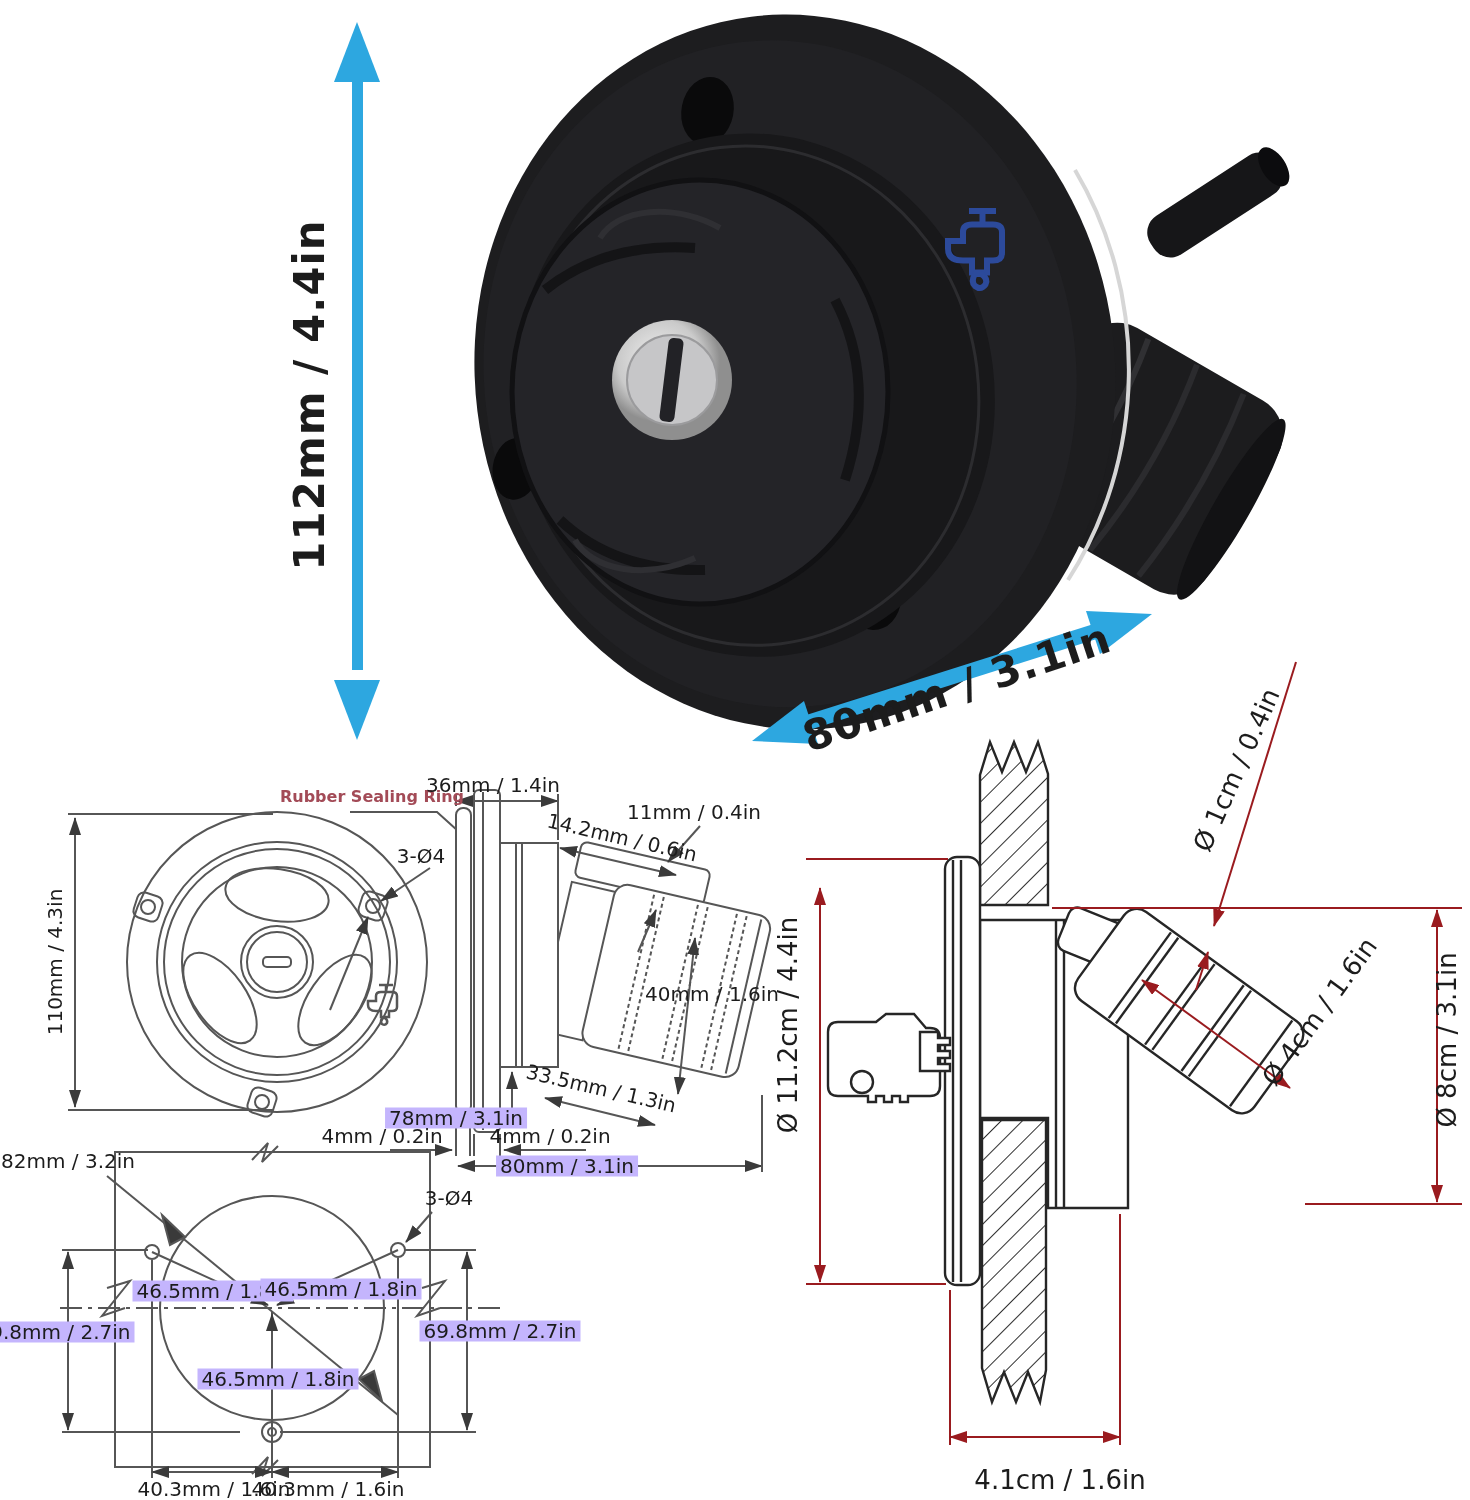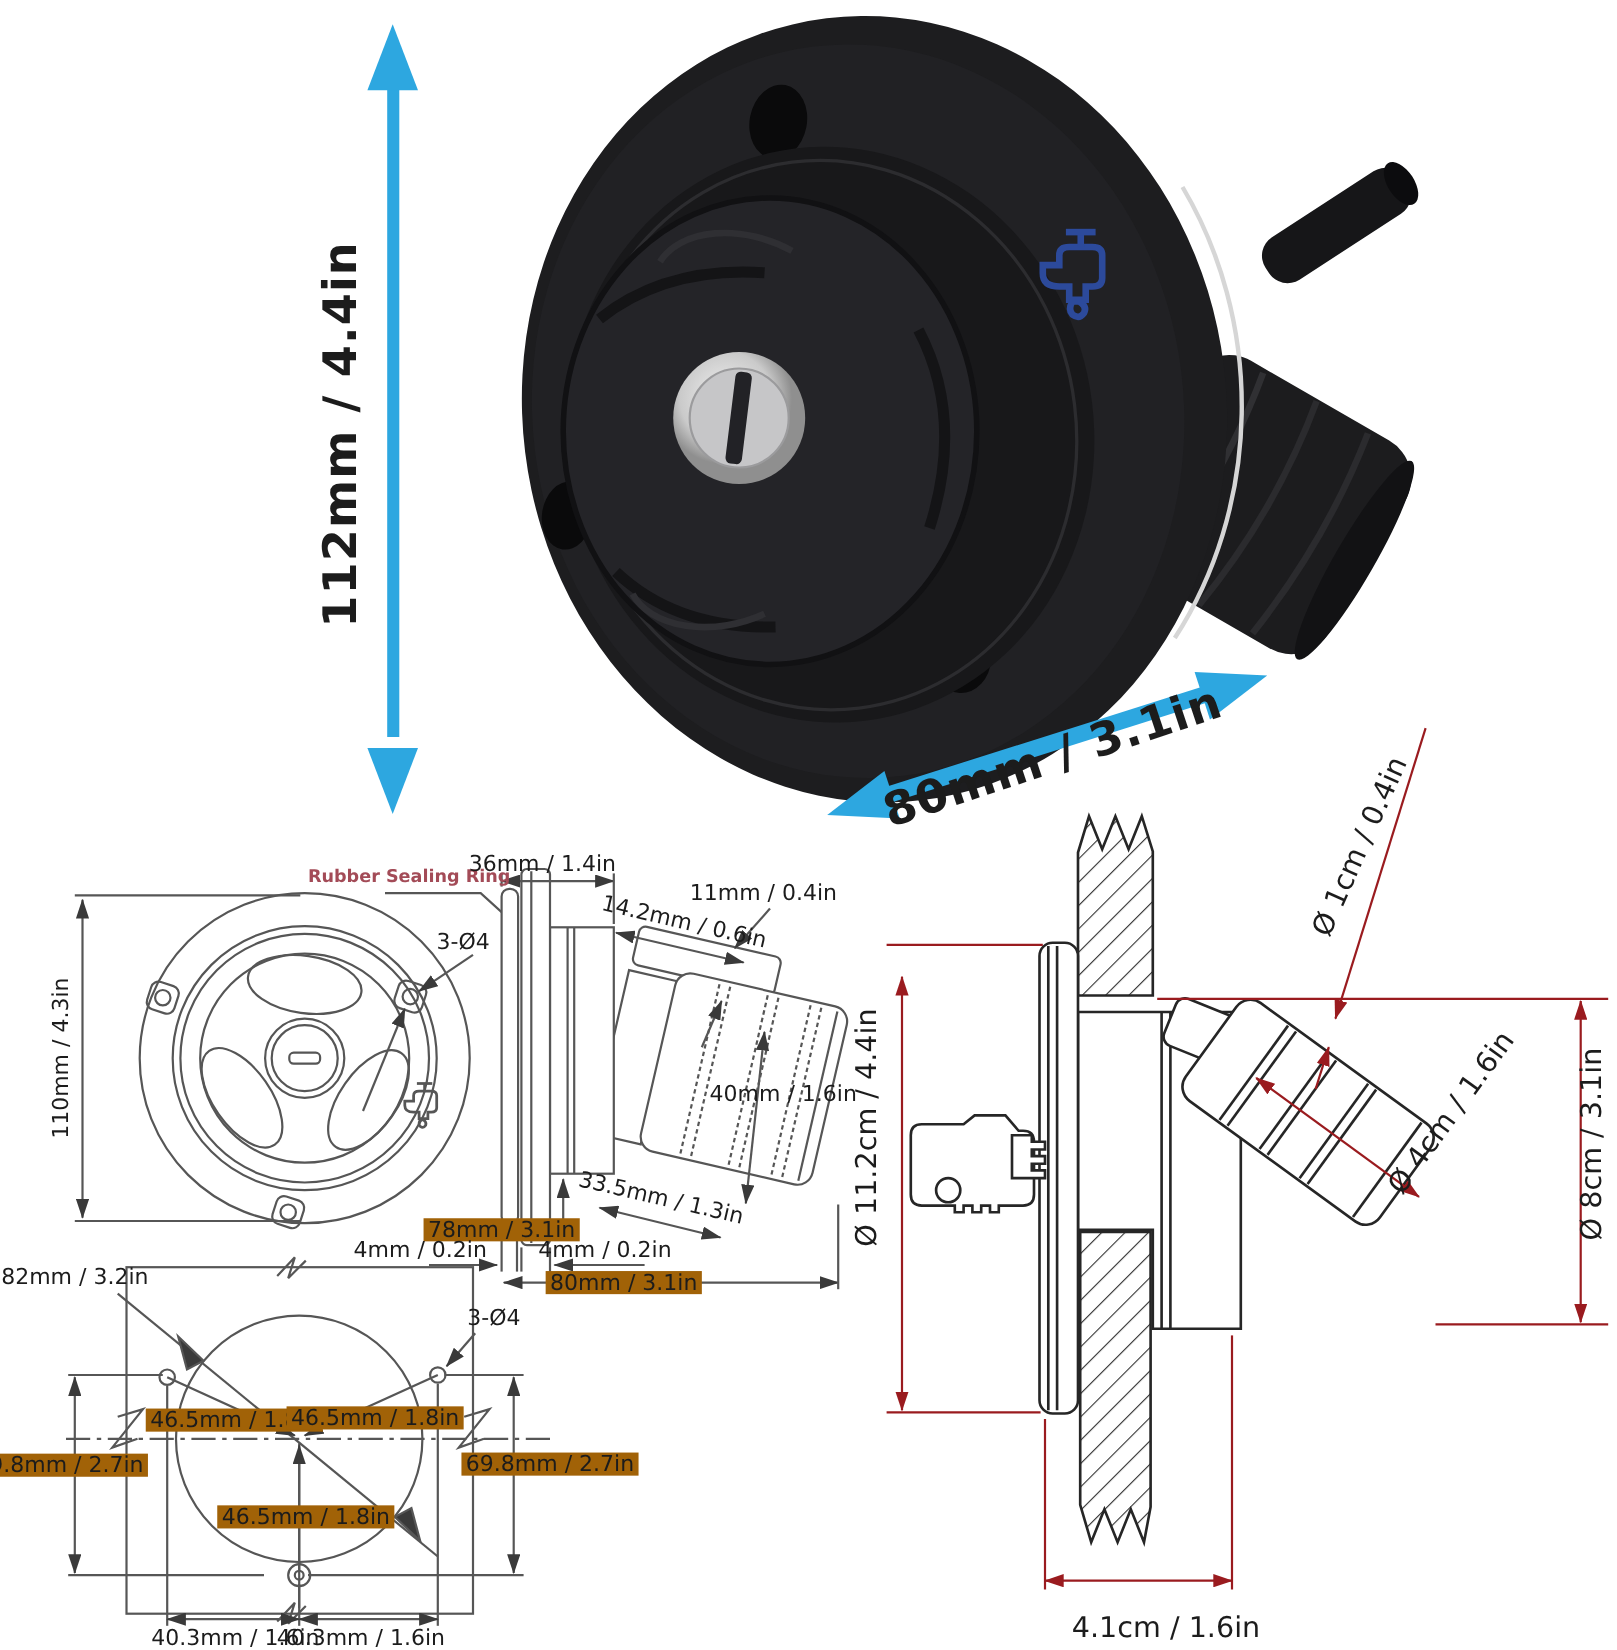--- a/index.html
+++ b/index.html
@@ -3,21 +3,21 @@
 <meta charset="utf-8">
 <style>
   html,body{margin:0;padding:0;background:#fff;}
   #canvas{position:relative;width:1470px;height:1500px;background:#fff;overflow:hidden;
           font-family:"DejaVu Sans","Liberation Sans",sans-serif;}
   #art{position:absolute;left:0;top:0;z-index:1;}
   .lbl{position:absolute;z-index:2;transform:translate(-50%,-50%) rotate(var(--r,0deg));
        white-space:nowrap;color:#1c1c1c;font-size:20px;line-height:1.05;}
   .lbl.big{font-size:42px;font-weight:600;letter-spacing:1px;}
   .lbl.sec{font-size:26px;}
-  .lbl.bg{background:#a16207;padding:0 4px;}
+  .lbl.bg{background:#c4b5fd;padding:0 4px;}
   .lbl.note{color:#a34b57;font-weight:700;font-size:16px;}
 </style>
 </head>
 <body>
 
 <div id="canvas">
 
 <svg id="art" width="1470" height="1500" viewBox="0 0 1470 1500">
   <defs>
     <marker id="mg" markerUnits="userSpaceOnUse" markerWidth="18" markerHeight="12" refX="17" refY="6" orient="auto-start-reverse">

